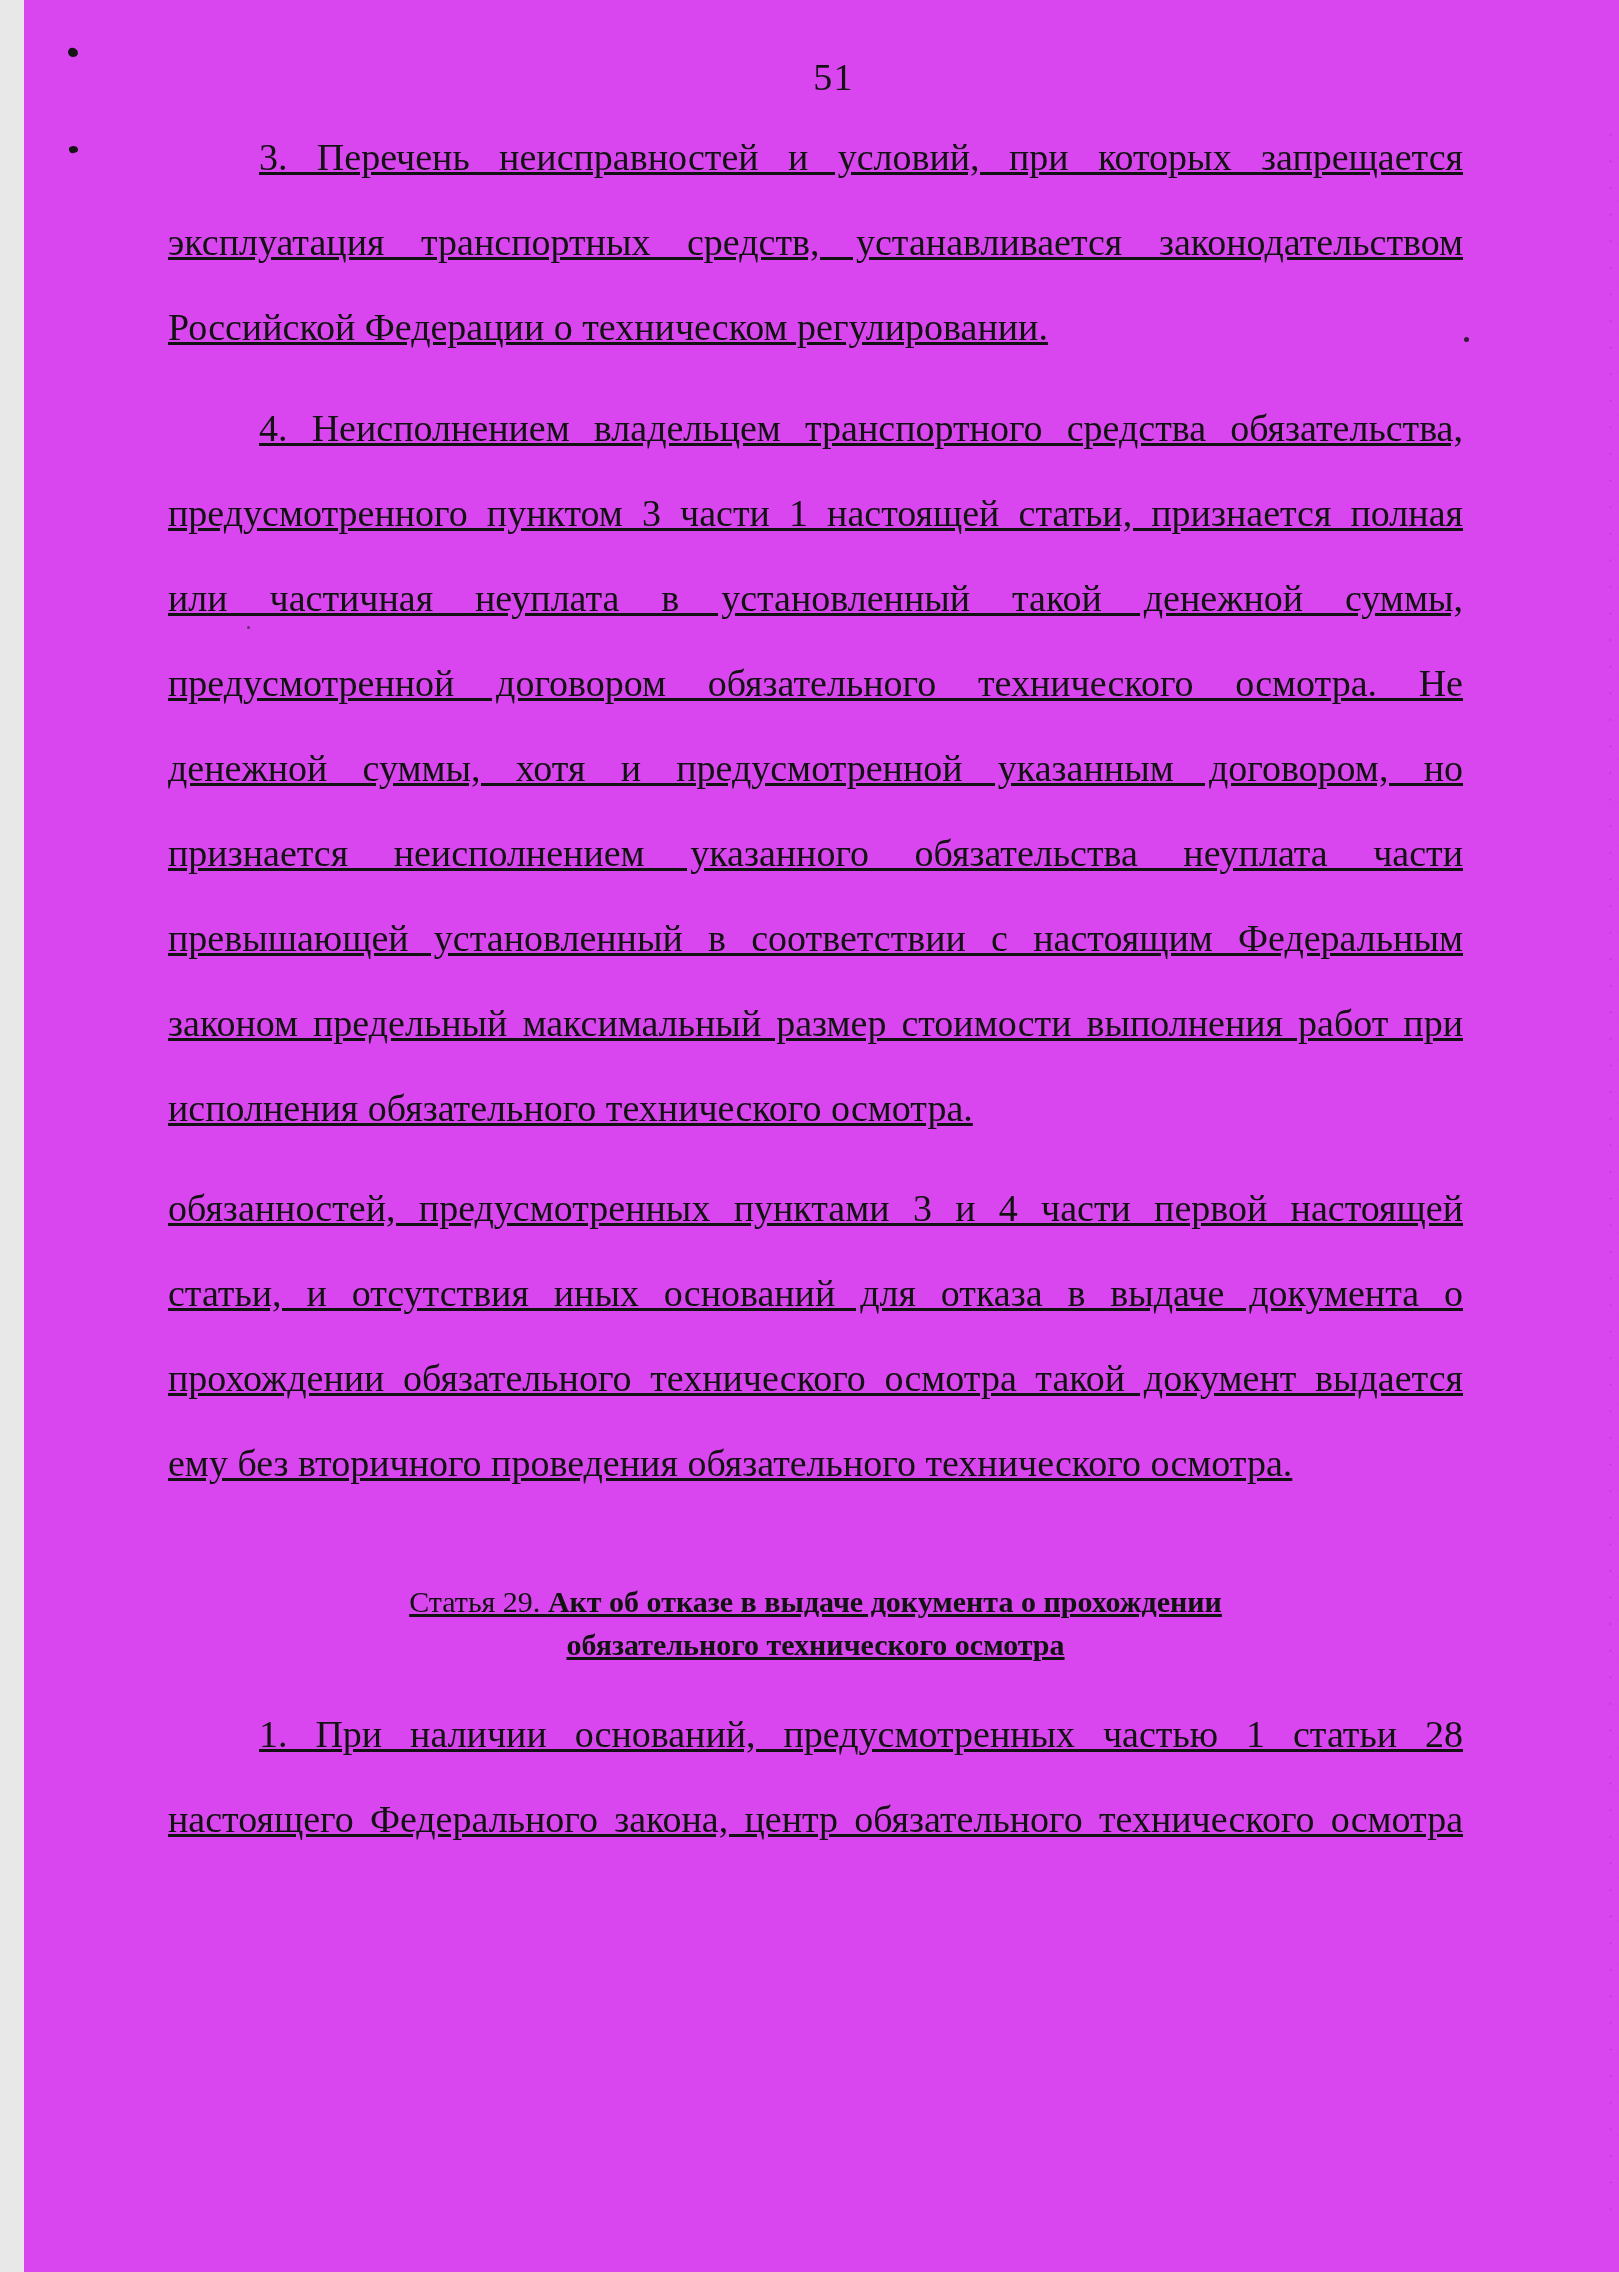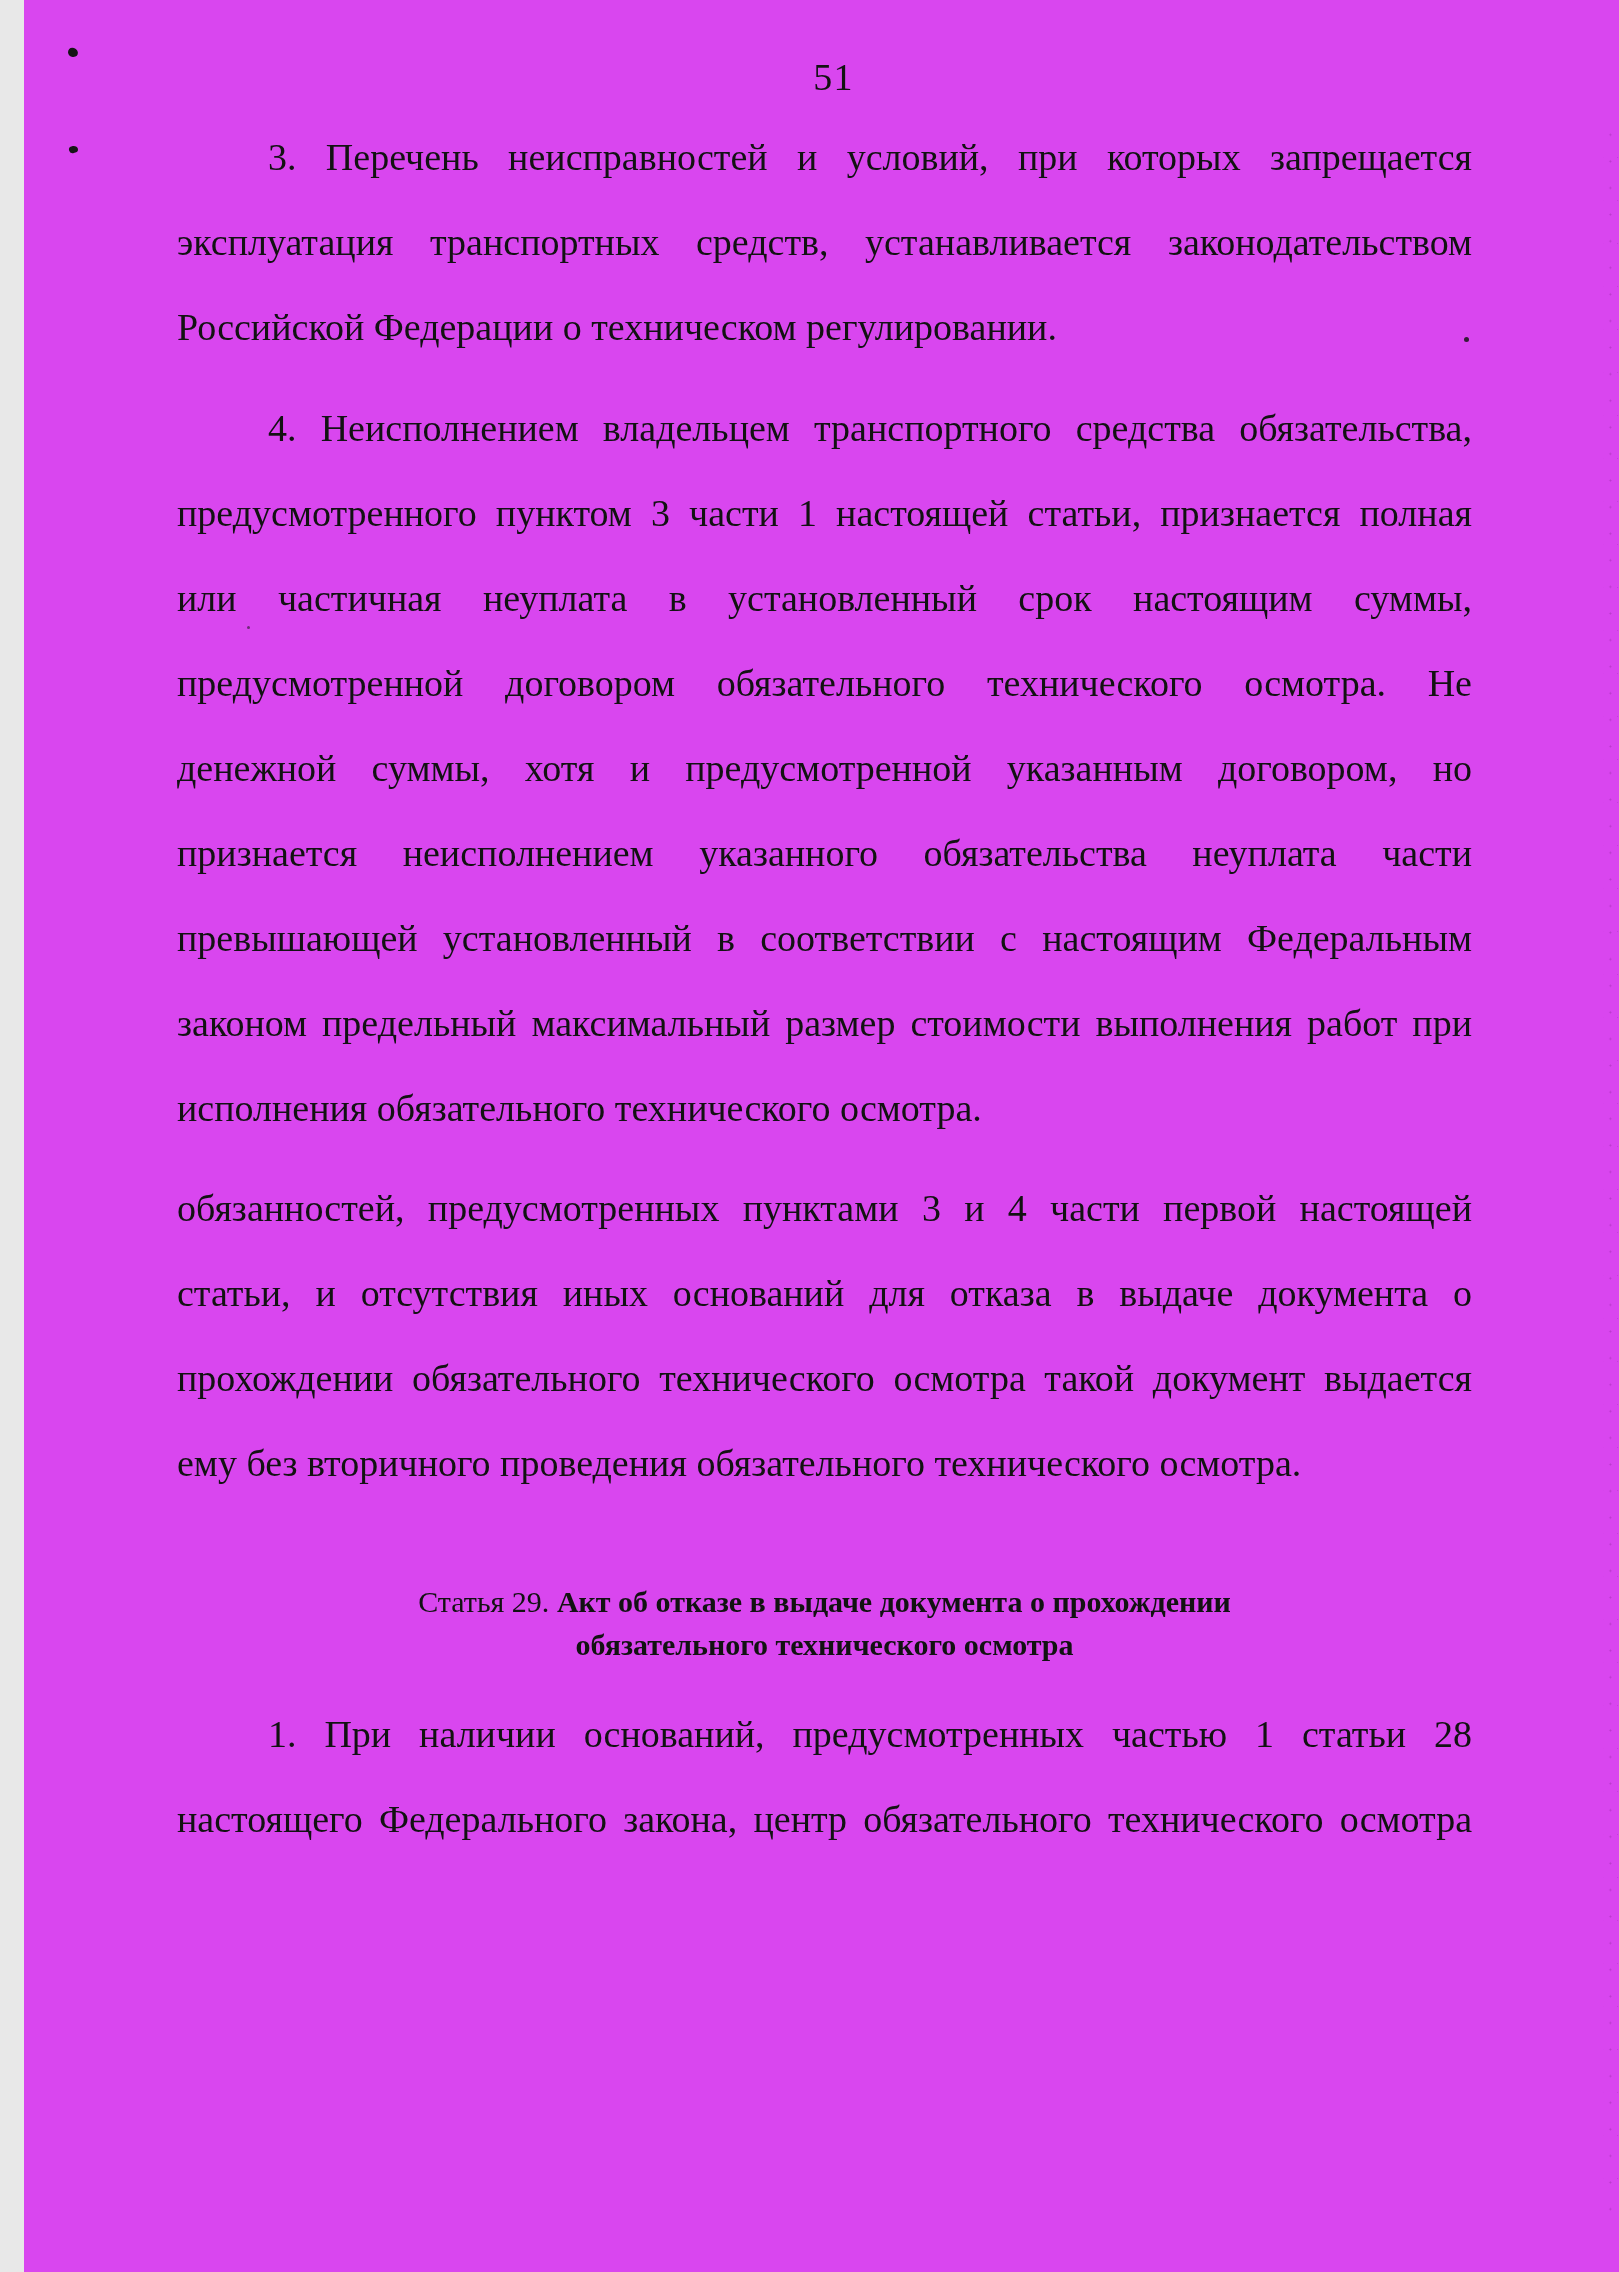--- a/index.html
+++ b/index.html
@@ -26,22 +26,23 @@
     width: 1619px;
     text-align: center;
     font-size: 38px;
     line-height: 39px;
     letter-spacing: 1.3px;
   }
   
   .doc-body {
     position: absolute;
     top: 115px;
-    left: 153px;
+    left: 144px;
     width: 1295px;
+    text-decoration: underline;
   }
   .para { margin: 0; }
   .para.body + .para.body { margin-top: 15.5px; }
   .para .line {
     font-size: 38px;
     line-height: 85px;
     height: 85px;
     text-align: justify;
     text-align-last: justify;
     white-space: normal;
@@ -94,21 +95,21 @@
 
   <div class="doc-body">
       <div class="para body">
         <div class="line first">3. Перечень неисправностей и условий, при которых запрещается</div>
         <div class="line">эксплуатация транспортных средств, устанавливается законодательством</div>
         <div class="line last">Российской Федерации о техническом регулировании.</div>
       </div>
       <div class="para body">
         <div class="line first">4. Неисполнением владельцем транспортного средства обязательства,</div>
         <div class="line">предусмотренного пунктом 3 части 1 настоящей статьи, признается полная</div>
-        <div class="line">или частичная неуплата в установленный срок настоящим суммы,</div>
+        <div class="line">или частичная неуплата в установленный такой денежной суммы,</div>
         <div class="line">предусмотренной договором обязательного технического осмотра. Не</div>
         <div class="line">денежной суммы, хотя и предусмотренной указанным договором, но</div>
         <div class="line">признается неисполнением указанного обязательства неуплата части</div>
         <div class="line">превышающей установленный в соответствии с настоящим Федеральным</div>
         <div class="line">законом предельный максимальный размер стоимости выполнения работ при</div>
         <div class="line last">исполнения обязательного технического осмотра.</div>
       </div>
       <div class="para body">
         <div class="line">обязанностей, предусмотренных пунктами 3 и 4 части первой настоящей</div>
         <div class="line">статьи, и отсутствия иных оснований для отказа в выдаче документа о</div>

